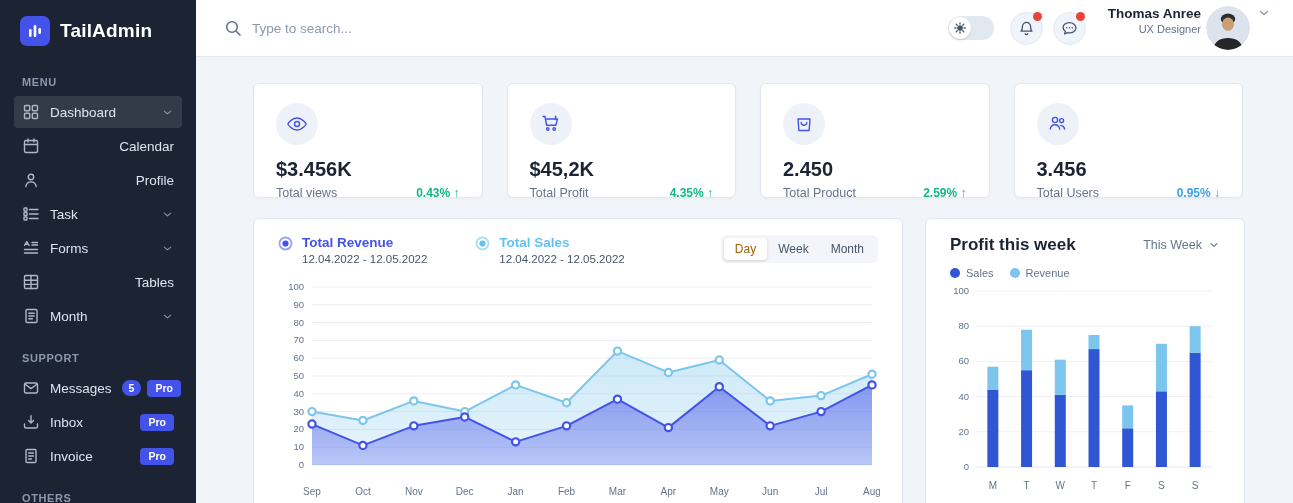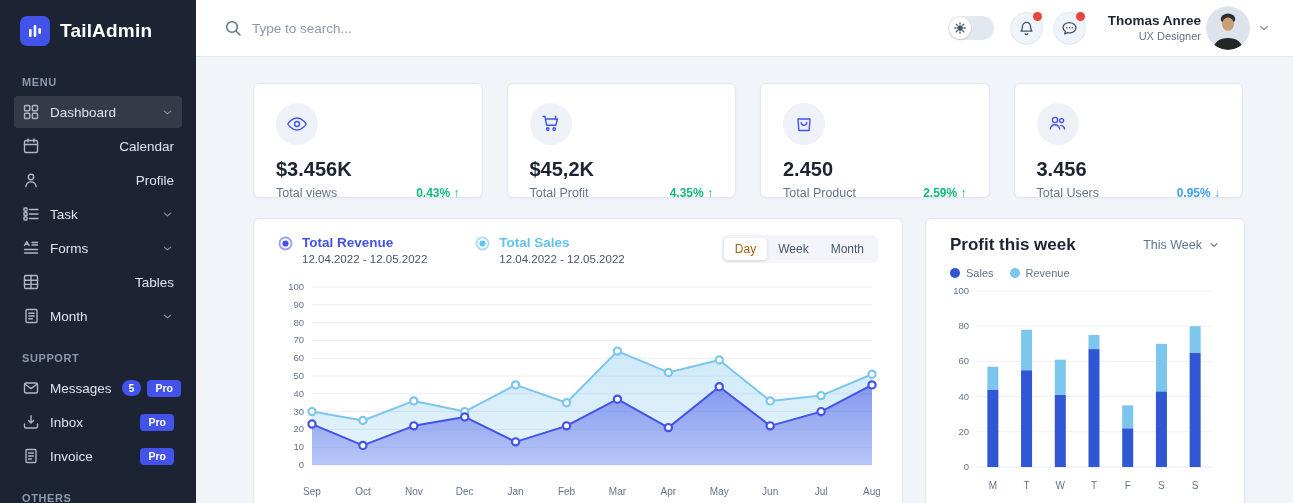--- a/index.html
+++ b/index.html
@@ -25,21 +25,21 @@
   .main { flex:1; display:flex; flex-direction:column; min-width:0; }
   header { height:57px; background:#fff; border-bottom:1px solid #E2E8F0; display:flex; align-items:center; padding:0 22px 0 28px; flex-shrink:0; }
   .search { display:flex; align-items:center; gap:10px; flex:1; }
   .search input { border:0; outline:0; background:transparent; font-family:inherit; font-size:13.5px; color:#1C2434; width:320px; }
   .search input::placeholder { color:#8A99AF; }
   .header-right { display:flex; align-items:center; gap:10px; margin-left:auto; }
   .theme-toggle { width:46px; height:24px; border-radius:12px; background:#E2E8F0; position:relative; cursor:pointer; margin-right:6px; }
   .knob { position:absolute; left:1px; top:1px; width:22px; height:22px; border-radius:50%; background:#fff; box-shadow:0 1px 2px rgba(0,0,0,.15); display:flex; align-items:center; justify-content:center; color:#475569; }
   .icon-btn { width:33px; height:33px; border-radius:50%; background:#EFF4FB; border:1px solid #E2E8F0; display:flex; align-items:center; justify-content:center; color:#475569; position:relative; cursor:pointer; }
   .red-dot { position:absolute; top:-1px; right:0; width:9px; height:9px; border-radius:50%; background:#E8443A; }
-  .user-block { display:flex; align-items:center; gap:5px; margin-left:12px; cursor:pointer; }
+  .user-block { display:flex; align-items:flex-start; gap:5px; margin-left:12px; cursor:pointer; }
   .user-meta { text-align:right; line-height:1.25; }
   .user-name { font-size:13.5px; font-weight:600; color:#1C2434; }
   .user-role { font-size:11px; color:#64748B; }
   .avatar { width:44px; height:44px; border-radius:50%; overflow:hidden; flex-shrink:0; }
   .hdr-chevron { color:#8A99AF; display:flex; margin-left:2px; }
 
   
   .content { padding:26px 50px 0 57px; }
   .stats-row { display:flex; gap:24px; }
   .stat-card { flex:1; background:#fff; border:1px solid #E2E8F0; border-radius:6px; padding:19px 22px; height:115px; box-shadow:0 1px 3px rgba(0,0,0,.03); }

